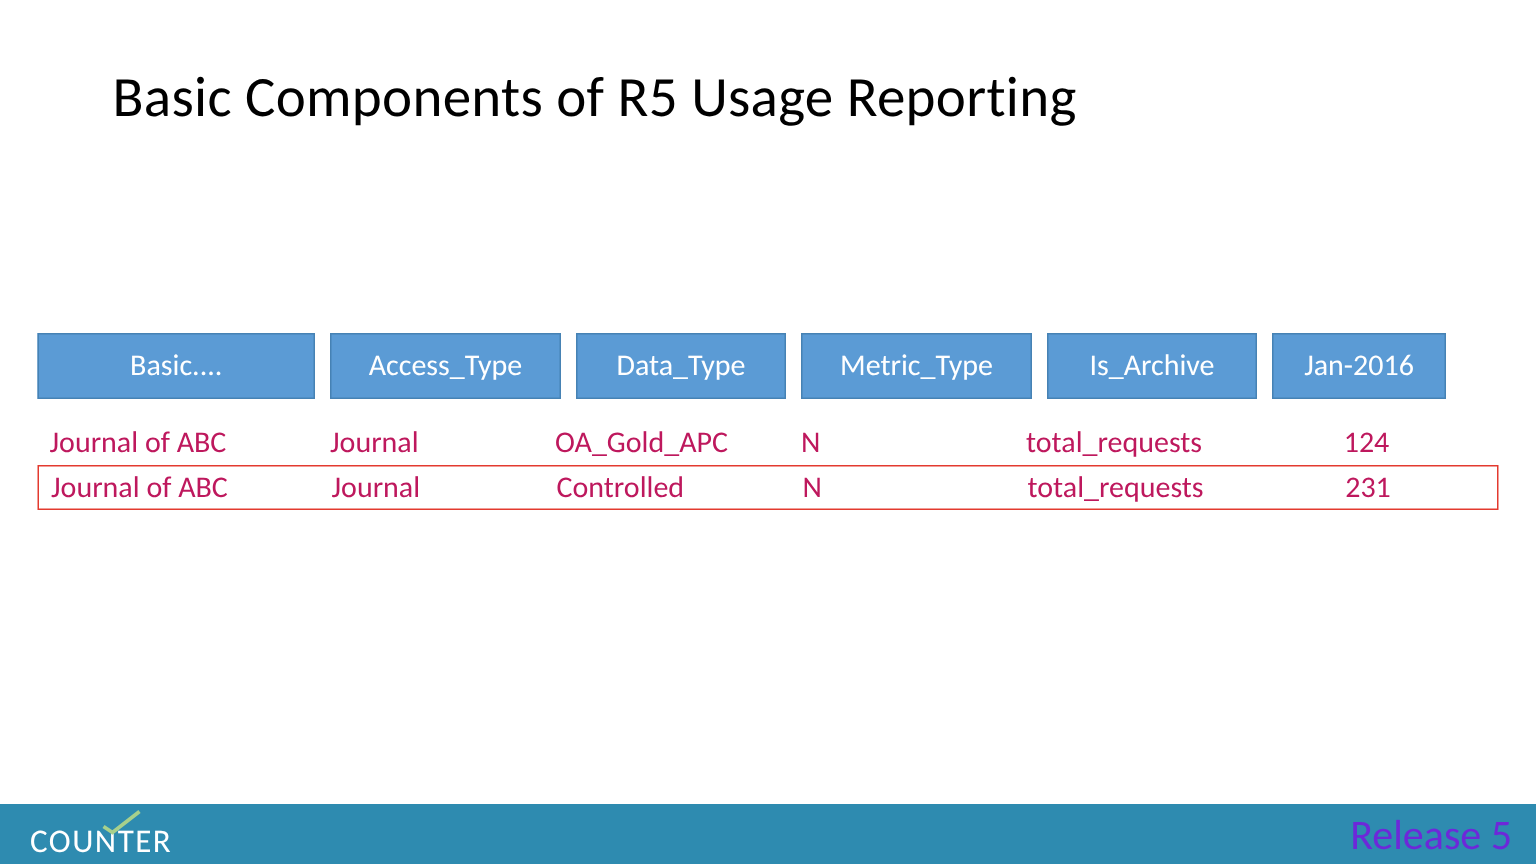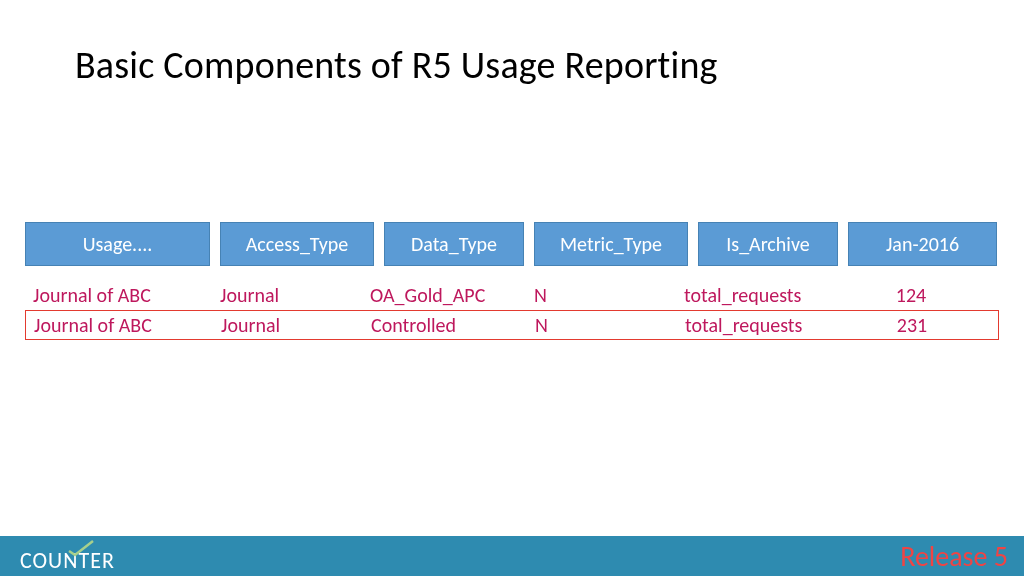--- a/index.html
+++ b/index.html
@@ -6,46 +6,46 @@
   .slide{width:1024px;height:576px;position:relative}
   .title{position:absolute;left:75px;top:42px;font-size:38px;font-weight:400;color:#000;letter-spacing:0.2px}
   .table-area{position:absolute;left:25px;top:222px;width:974px}
   .headers{display:flex;gap:10px}
   .hcell{background:#5b9bd5;border:1px solid #4682b4;color:#fff;font-size:20px;height:44px;display:flex;align-items:center;justify-content:center;box-sizing:border-box}
   .c-title{width:185px}
   .c-dtype{width:140px}
   .c-atype{width:154px}
   .c-arch{width:140px}
   .c-mtype{width:154px}
-  .c-jan{width:149px}
+  .c-jan{width:116px}
   .rows{margin-top:14px}
   .row{display:flex;align-items:center;height:30px;font-size:20px;color:#be185d;box-sizing:border-box;padding:0 6px}
   .row.highlight{border:1px solid #e33a2f}
   .rcell{box-sizing:border-box}
   .rc-title{width:189px;padding-left:2px}
   .rc-dtype{width:150px}
   .rc-atype{width:164px}
   .rc-arch{width:150px}
   .rc-mtype{width:164px}
   .rc-jan{width:130px;text-align:center;padding-right:4px}
   .footer{position:absolute;left:0;bottom:0;width:1024px;height:40px;background:#2e8bb0;color:#fff;display:flex;align-items:center;justify-content:space-between;font-size:26px}
-  .release{position:absolute;right:16px;bottom:2px;color:#ef4444;font-size:28px;font-weight:400}
+  .release{position:absolute;right:16px;bottom:2px;color:#6d28d9;font-size:28px;font-weight:400}
   .logo{position:absolute;left:20px;bottom:2px;color:#fff;font-size:22px;font-weight:500;letter-spacing:1px;display:flex;align-items:flex-start}
   .swoosh{position:relative;display:inline-block}
   .swoosh svg{position:absolute;top:-8px;left:4px}
 </style>
 </head>
 <body>
 
 <div class="slide">
   <div class="title">Basic Components of R5 Usage Reporting</div>
 
   <div class="table-area">
     <div class="headers">
-      <div class="hcell c-title">Usage....</div>
+      <div class="hcell c-title">Basic....</div>
       <div class="hcell c-atype">Access_Type</div>
       <div class="hcell c-dtype">Data_Type</div>
       <div class="hcell c-mtype">Metric_Type</div>
       <div class="hcell c-arch">Is_Archive</div>
       <div class="hcell c-jan">Jan-2016</div>
     </div>
     <div class="rows" id="rows">
         <div class="row">
           <div class="rcell rc-title">Journal of ABC</div>
           <div class="rcell rc-dtype">Journal</div>

